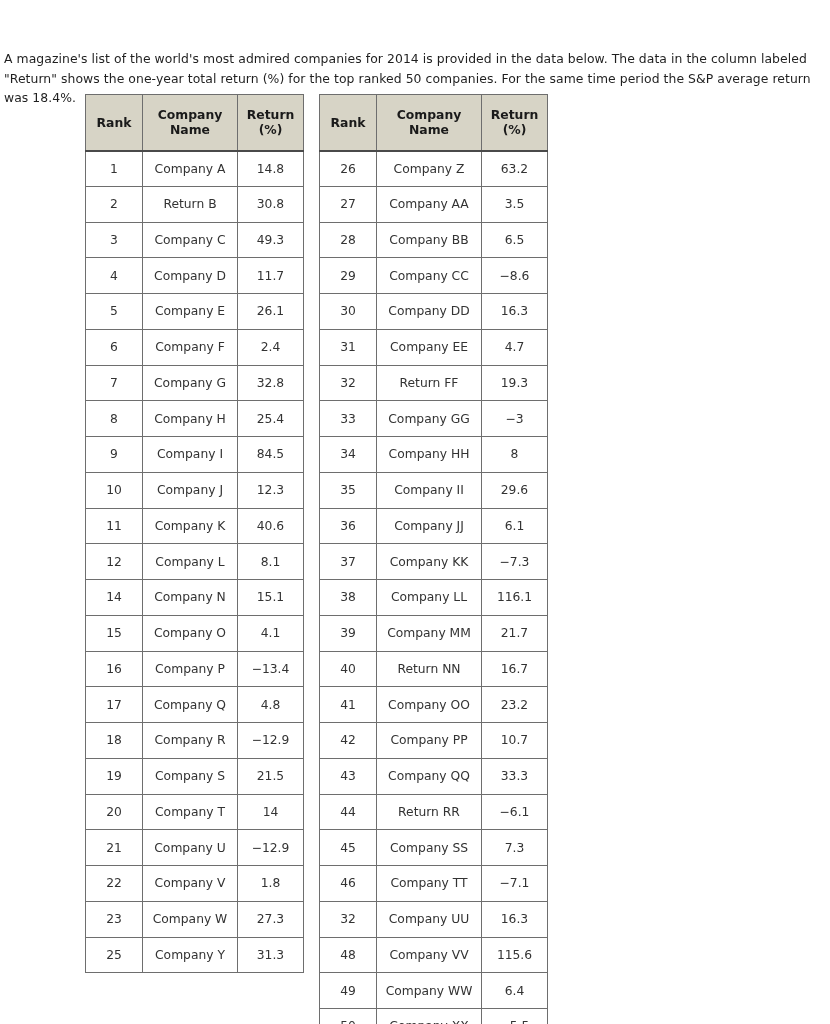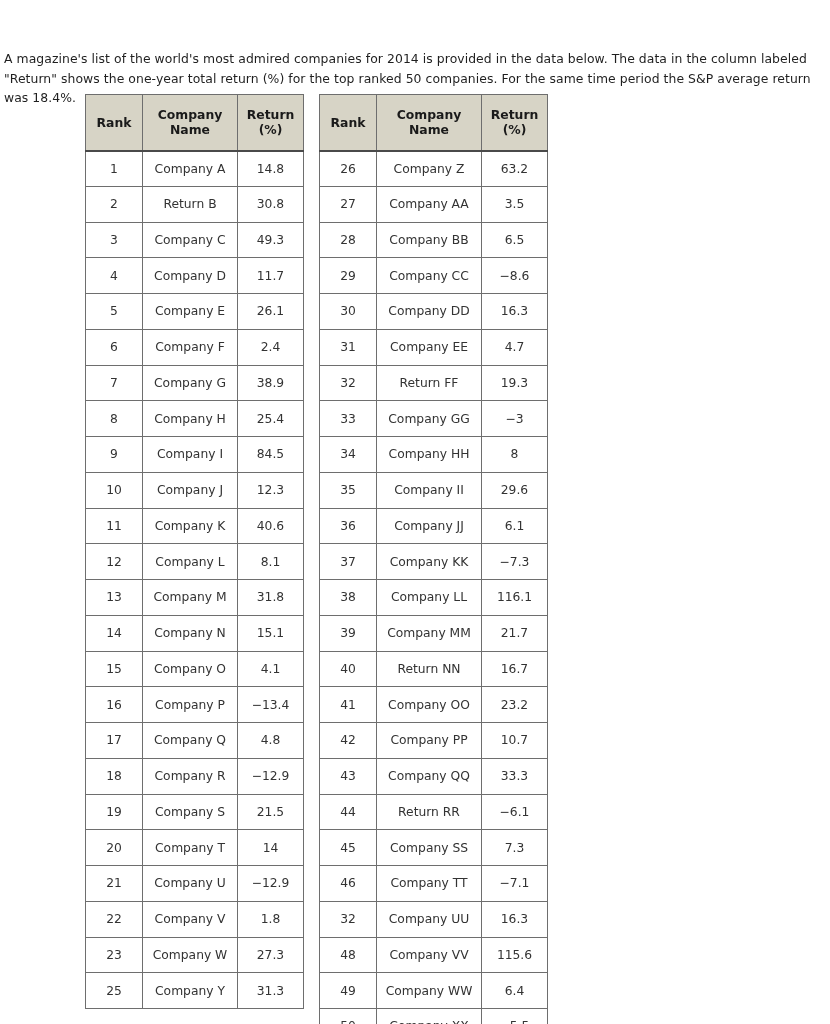--- a/index.html
+++ b/index.html
@@ -146,21 +146,21 @@
             <td class="return-cell">26.1</td>
           </tr>
           <tr>
             <td class="rank-cell">6</td>
             <td class="name-cell">Company F</td>
             <td class="return-cell">2.4</td>
           </tr>
           <tr>
             <td class="rank-cell">7</td>
             <td class="name-cell">Company G</td>
-            <td class="return-cell">38.9</td>
+            <td class="return-cell">32.8</td>
           </tr>
           <tr>
             <td class="rank-cell">8</td>
             <td class="name-cell">Company H</td>
             <td class="return-cell">25.4</td>
           </tr>
           <tr>
             <td class="rank-cell">9</td>
             <td class="name-cell">Company I</td>
             <td class="return-cell">84.5</td>
@@ -172,25 +172,20 @@
           </tr>
           <tr>
             <td class="rank-cell">11</td>
             <td class="name-cell">Company K</td>
             <td class="return-cell">40.6</td>
           </tr>
           <tr>
             <td class="rank-cell">12</td>
             <td class="name-cell">Company L</td>
             <td class="return-cell">8.1</td>
-          </tr>
-          <tr>
-            <td class="rank-cell">13</td>
-            <td class="name-cell">Company M</td>
-            <td class="return-cell">31.8</td>
           </tr>
           <tr>
             <td class="rank-cell">14</td>
             <td class="name-cell">Company N</td>
             <td class="return-cell">15.1</td>
           </tr>
           <tr>
             <td class="rank-cell">15</td>
             <td class="name-cell">Company O</td>
             <td class="return-cell">4.1</td>

